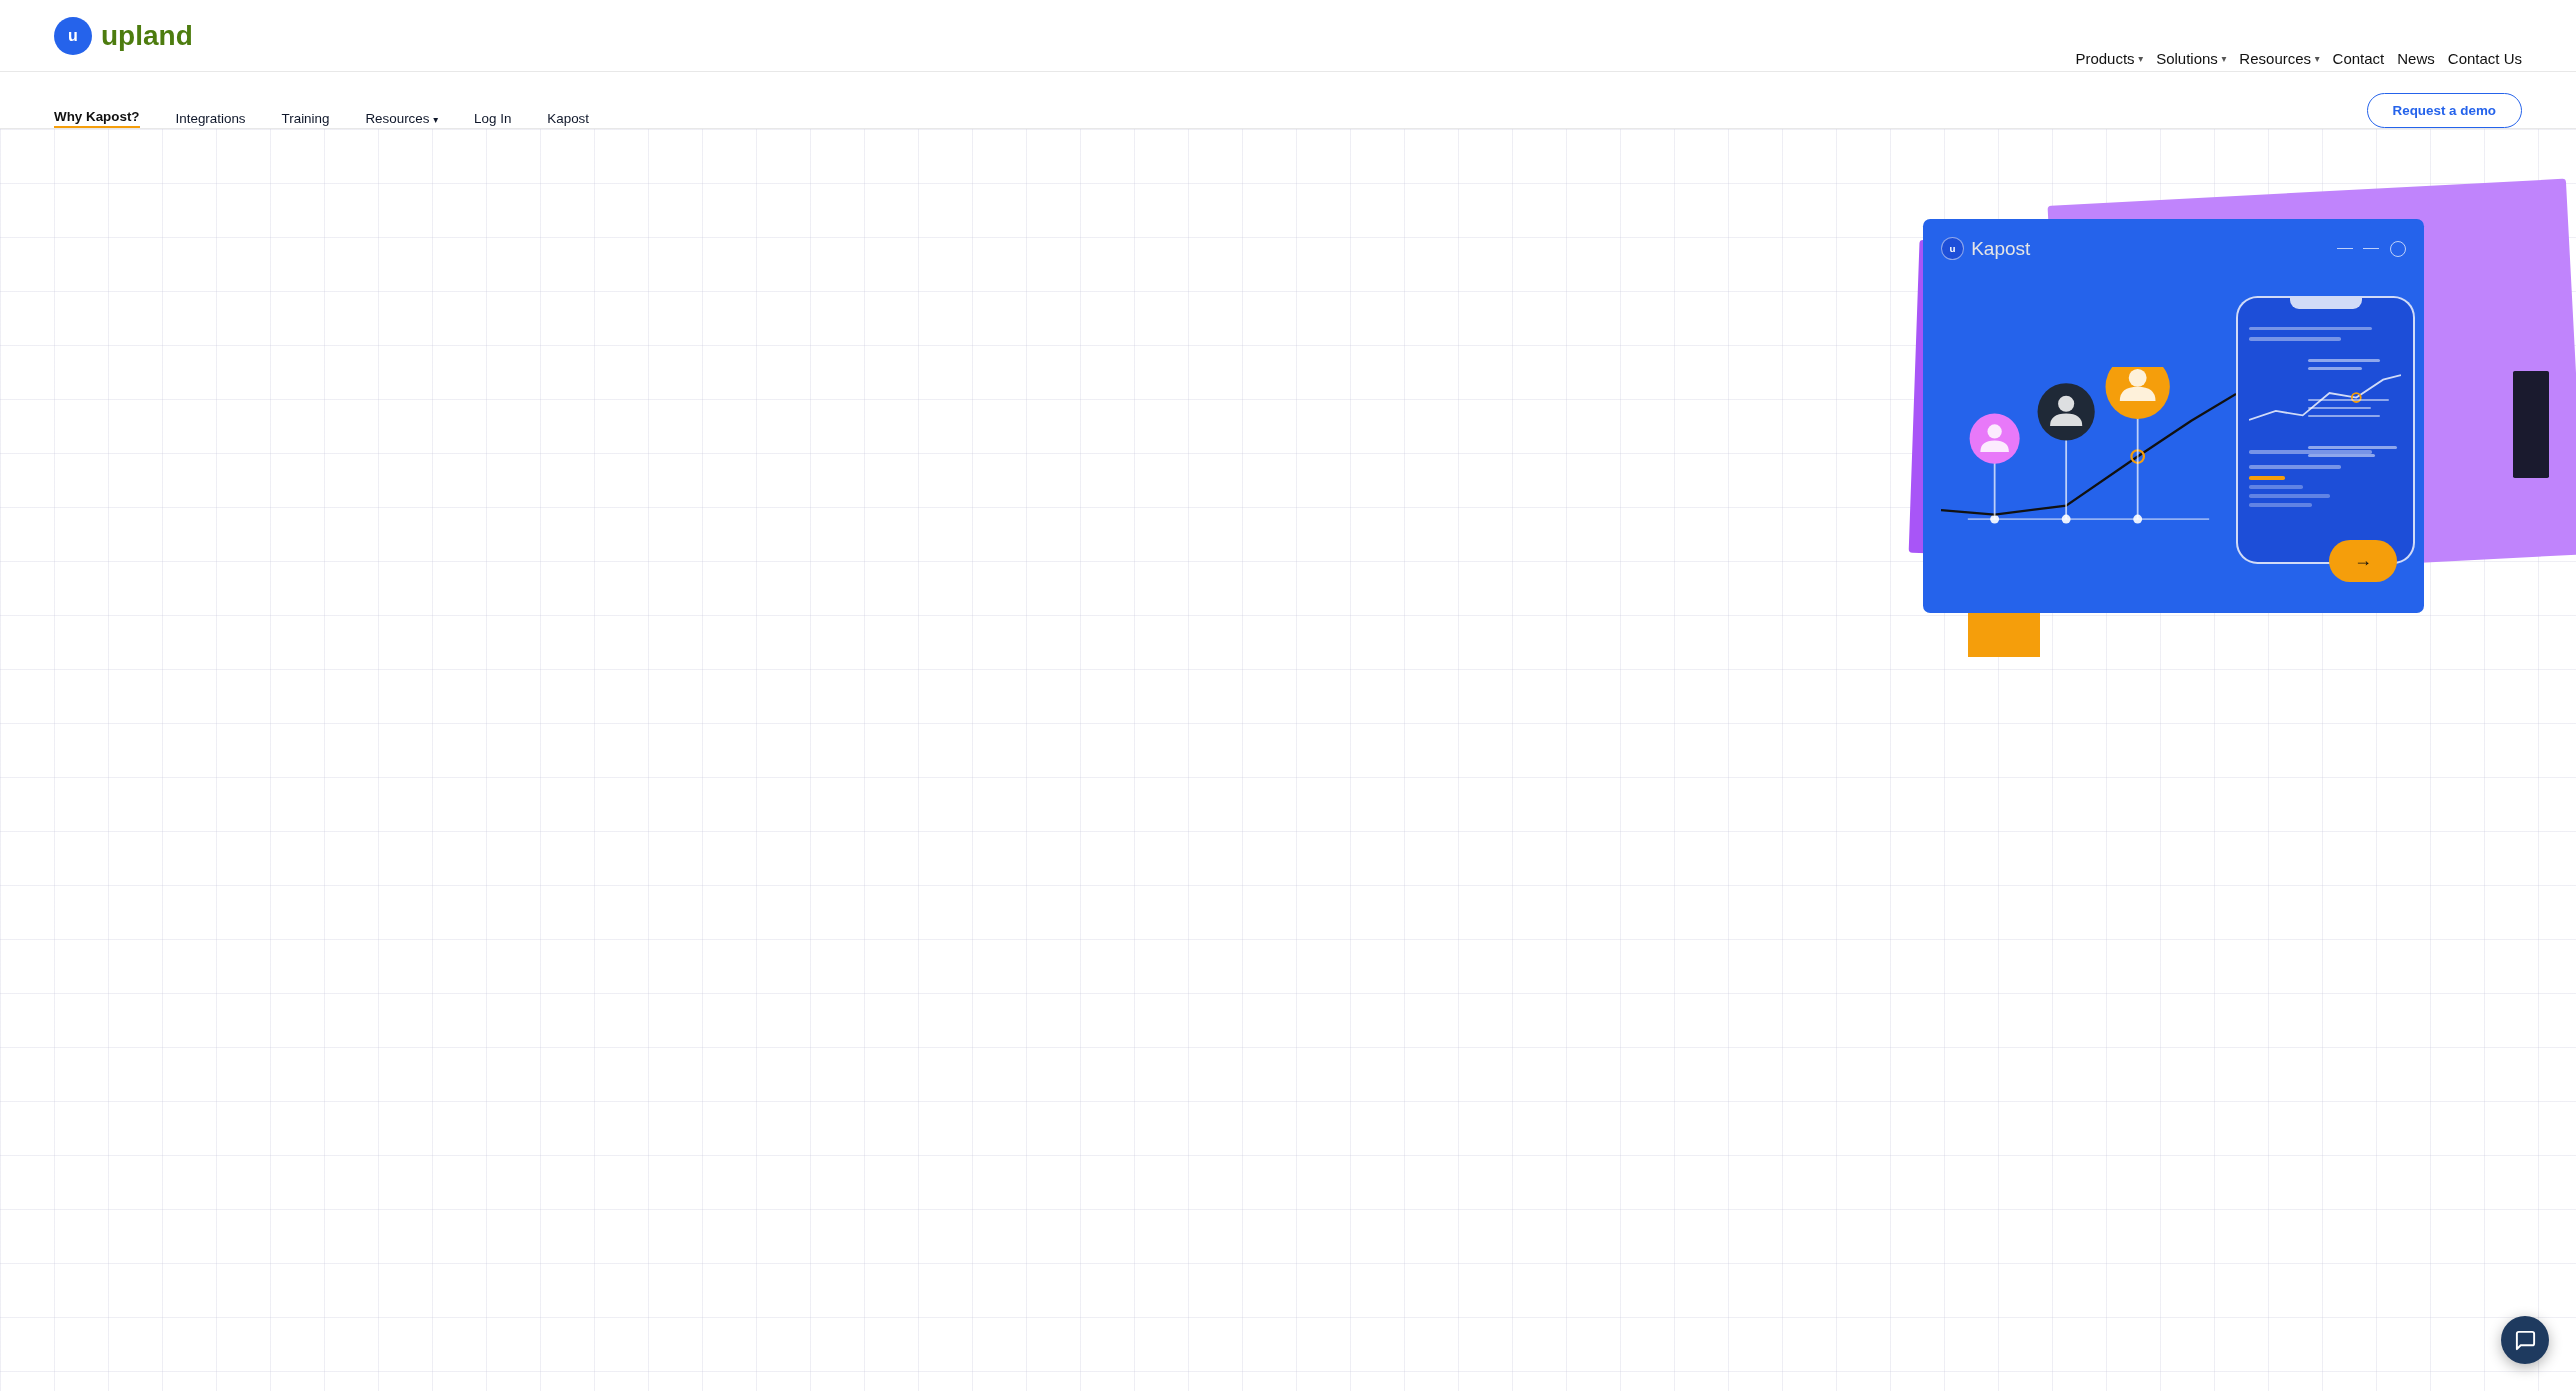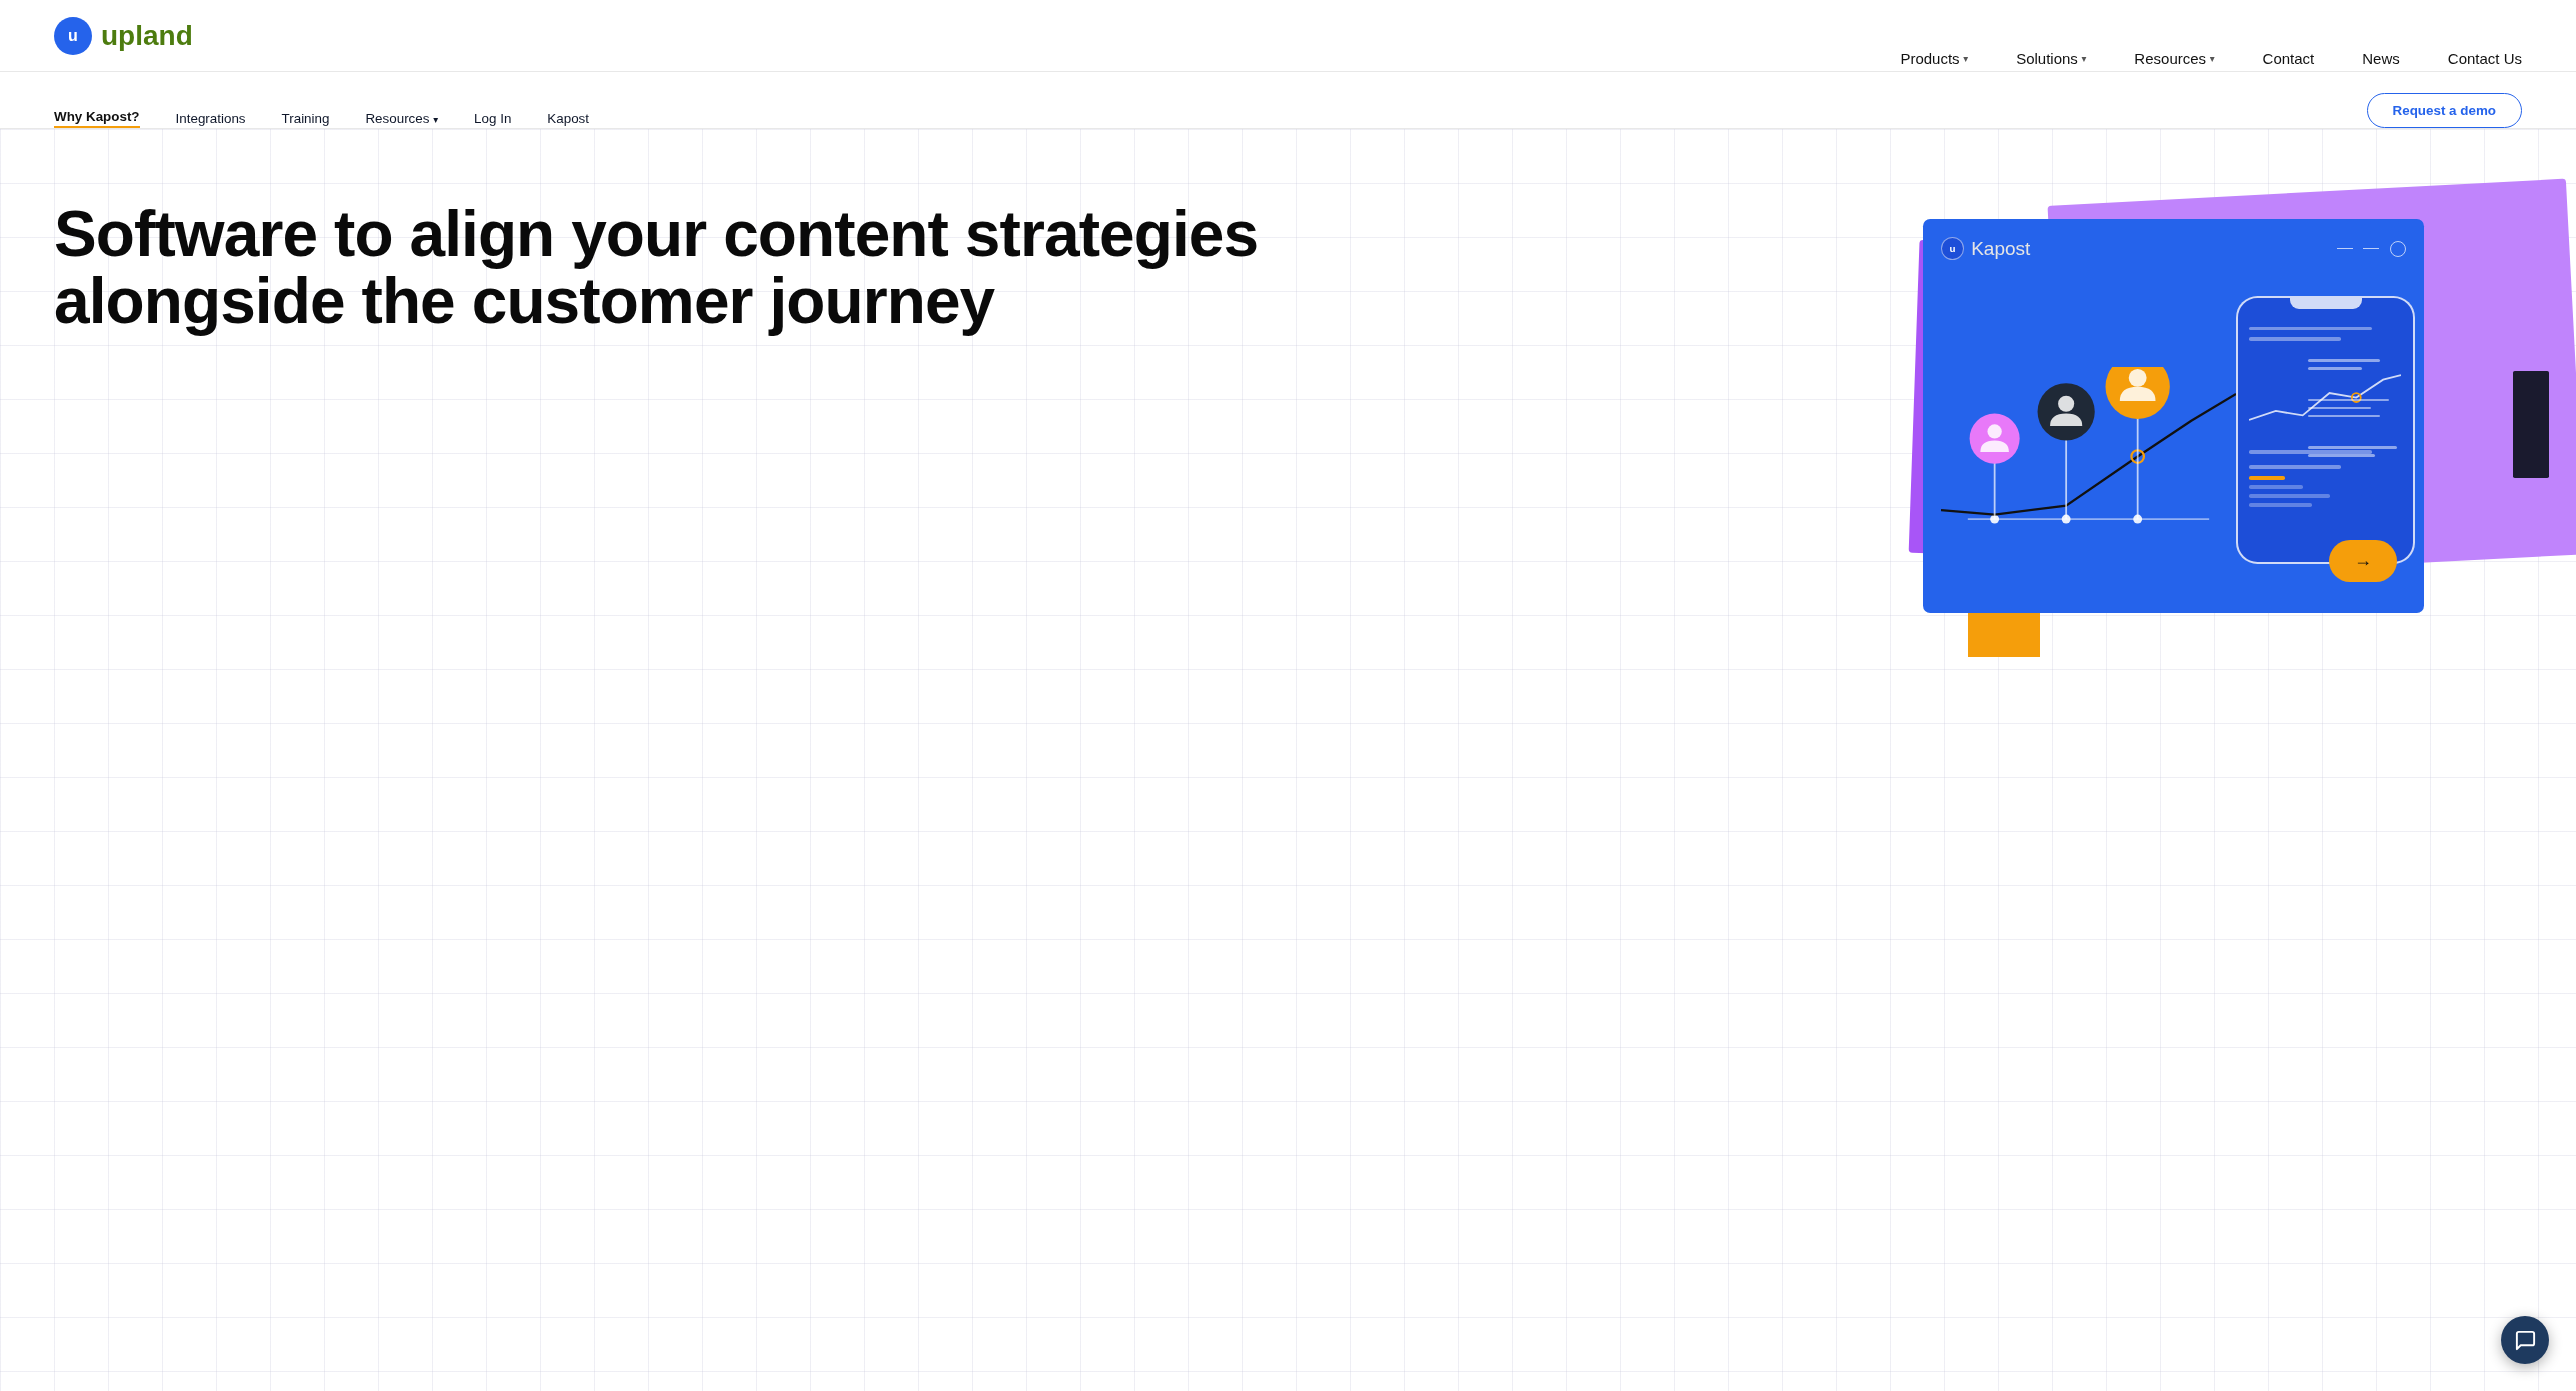--- a/index.html
+++ b/index.html
@@ -33,21 +33,21 @@
       font-size: 16px;
     }
     .logo-text {
       font-size: 28px;
       font-weight: 700;
       color: #4d7c0f;
     }
     .top-nav-links {
       display: flex;
       align-items: center;
-      gap: 48px;
+      gap: 13px;
       margin-top: 46px;
     }
     .top-nav-links a {
       text-decoration: none;
       color: #111;
       font-size: 15px;
       font-weight: 500;
       display: flex;
       align-items: center;
       gap: 3.6px;
@@ -411,23 +411,20 @@
     <a href="#">
       <span>Kapost</span>
     </a>
   </div>
   <button class="demo-btn">
     <span>Request a demo</span>
   </button>
 </nav>
 
 <section class="hero">
-  <div class="hero-left">
-    <h1 class="hero-title">Software to align your content strategies alongside the customer journey</h1>
-  </div>
 
   <div class="hero-right">
     <div class="illustration-wrapper">
 
       <div class="purple-bg2"></div>
       <div class="purple-bg"></div>
 
       <div class="dark-accent"></div>
 
       <div class="blue-card">

